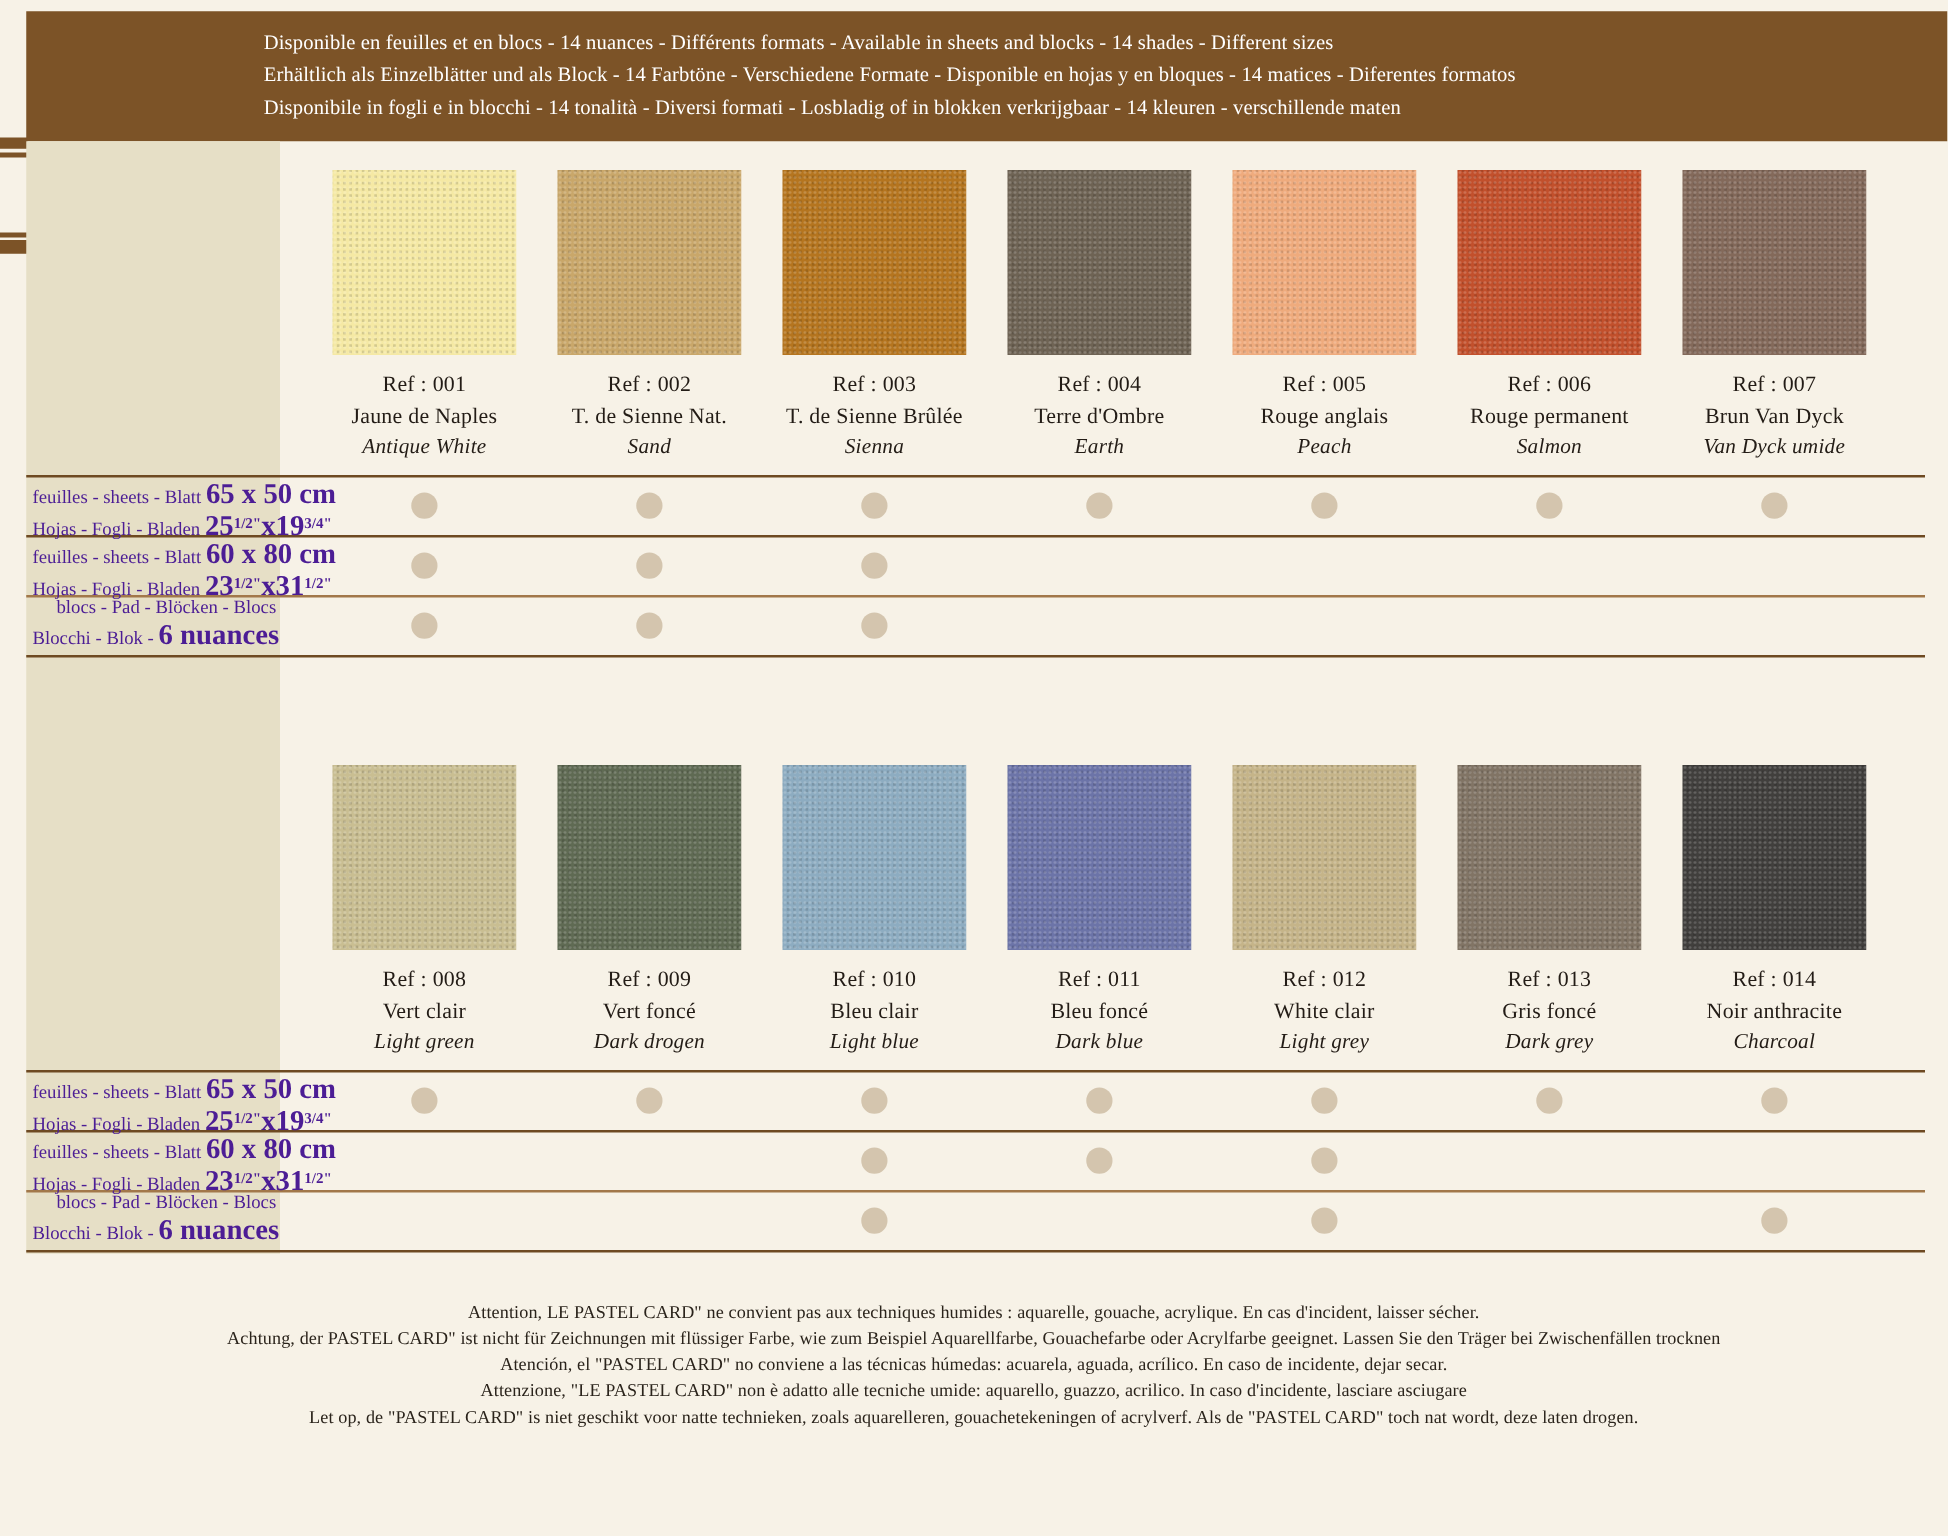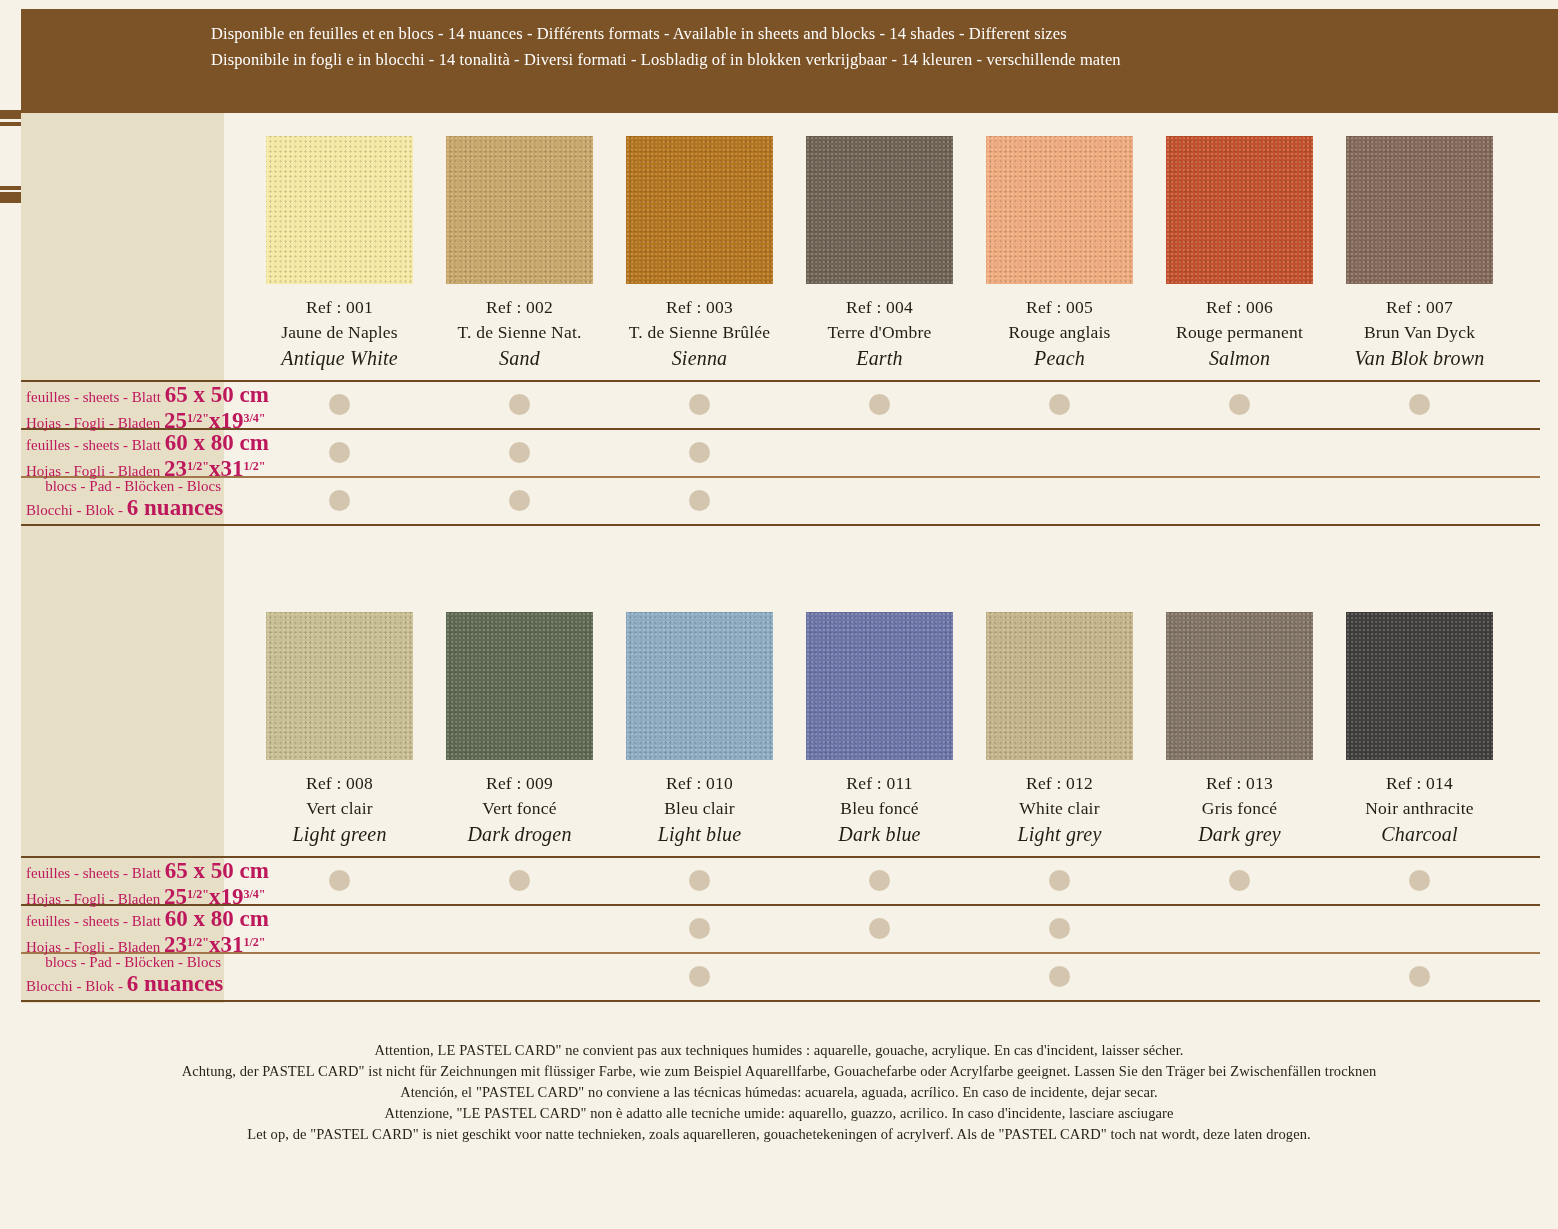--- a/index.html
+++ b/index.html
@@ -53,27 +53,27 @@
   }
   .sw-ref{
     text-align:center;font-size:17.5px;color:#231c16;margin-top:13px;
     letter-spacing:.2px;white-space:nowrap;
   }
   .sw-fr{
     text-align:center;font-size:17.5px;color:#231c16;margin-top:4px;
     letter-spacing:.2px;white-space:nowrap;
   }
   .sw-en{
-    text-align:center;font-size:20px;color:#231c16;margin-top:4px;
+    text-align:center;font-size:17px;color:#231c16;margin-top:4px;
     font-style:italic;letter-spacing:.2px;white-space:nowrap;
   }
   .rule{position:absolute;left:21px;width:1519px;height:2px;background:#6e4a22;}
   .rule.thin{height:1.5px;background:#a2784a;}
   .tlabel{
-    position:absolute;left:26px;width:195px;text-align:right;color:#be185d;
+    position:absolute;left:26px;width:195px;text-align:right;color:#4c1d95;
     white-space:nowrap;
   }
   .tl-a{font-size:15px;}
   .tl-b{font-size:15px;}
   .big{font-size:23px;font-weight:bold;letter-spacing:0px;}
   .sup{font-size:12px;vertical-align:super;font-weight:bold;}
   .dot{
     position:absolute;width:21px;height:21px;border-radius:50%;
     background:#d4c5ae;
   }
@@ -91,20 +91,21 @@
 <div class="page">
 
   <div class="edge-tab t1"></div>
   <div class="edge-tab t2"></div>
   <div class="edge-tab t3"></div>
   <div class="edge-tab t4"></div>
 
   <div class="banner">
     <div class="banner-lines">
       <div class="banner-line">Disponible en feuilles et en blocs -  14 nuances -  Différents formats - Available in sheets and blocks - 14 shades - Different sizes</div>
+      <div class="banner-line">Erhältlich als Einzelblätter und als Block -  14 Farbtöne -  Verschiedene Formate - Disponible en hojas y en bloques -  14 matices -  Diferentes formatos</div>
       <div class="banner-line">Disponibile in fogli e in blocchi -  14 tonalità -  Diversi formati - Losbladig of in blokken verkrijgbaar -  14 kleuren -  verschillende maten</div>
     </div>
   </div>
 
   <div class="left-col"></div>
 
   <div id="row1">
       <div class="swatch-cell" style="left: 266px; top: 136px;">
         <div class="swatch" style="background: rgb(245, 233, 164);"></div>
         <div class="sw-ref">Ref : 001</div>
@@ -138,21 +139,21 @@
       <div class="swatch-cell" style="left: 1166px; top: 136px;">
         <div class="swatch" style="background: rgb(194, 80, 44);"></div>
         <div class="sw-ref">Ref : 006</div>
         <div class="sw-fr">Rouge permanent</div>
         <div class="sw-en">Salmon</div>
       </div>
       <div class="swatch-cell" style="left: 1346px; top: 136px;">
         <div class="swatch" style="background: rgb(131, 105, 90);"></div>
         <div class="sw-ref">Ref : 007</div>
         <div class="sw-fr">Brun Van Dyck</div>
-        <div class="sw-en">Van Blok brown</div>
+        <div class="sw-en">Van Dyck umide</div>
       </div>
     </div>
 
   <div id="table1">
       <div class="rule" style="top: 380px;"></div>
       <div class="rule" style="top: 428px;"></div>
       <div class="rule thin" style="top: 476px;"></div>
       <div class="rule" style="top: 524px;"></div>
       <div class="tlabel" style="top: 382px;">
         <div class="tl-a"><span>feuilles - sheets - Blatt</span> <span class="big">65 x 50 cm</span></div>

